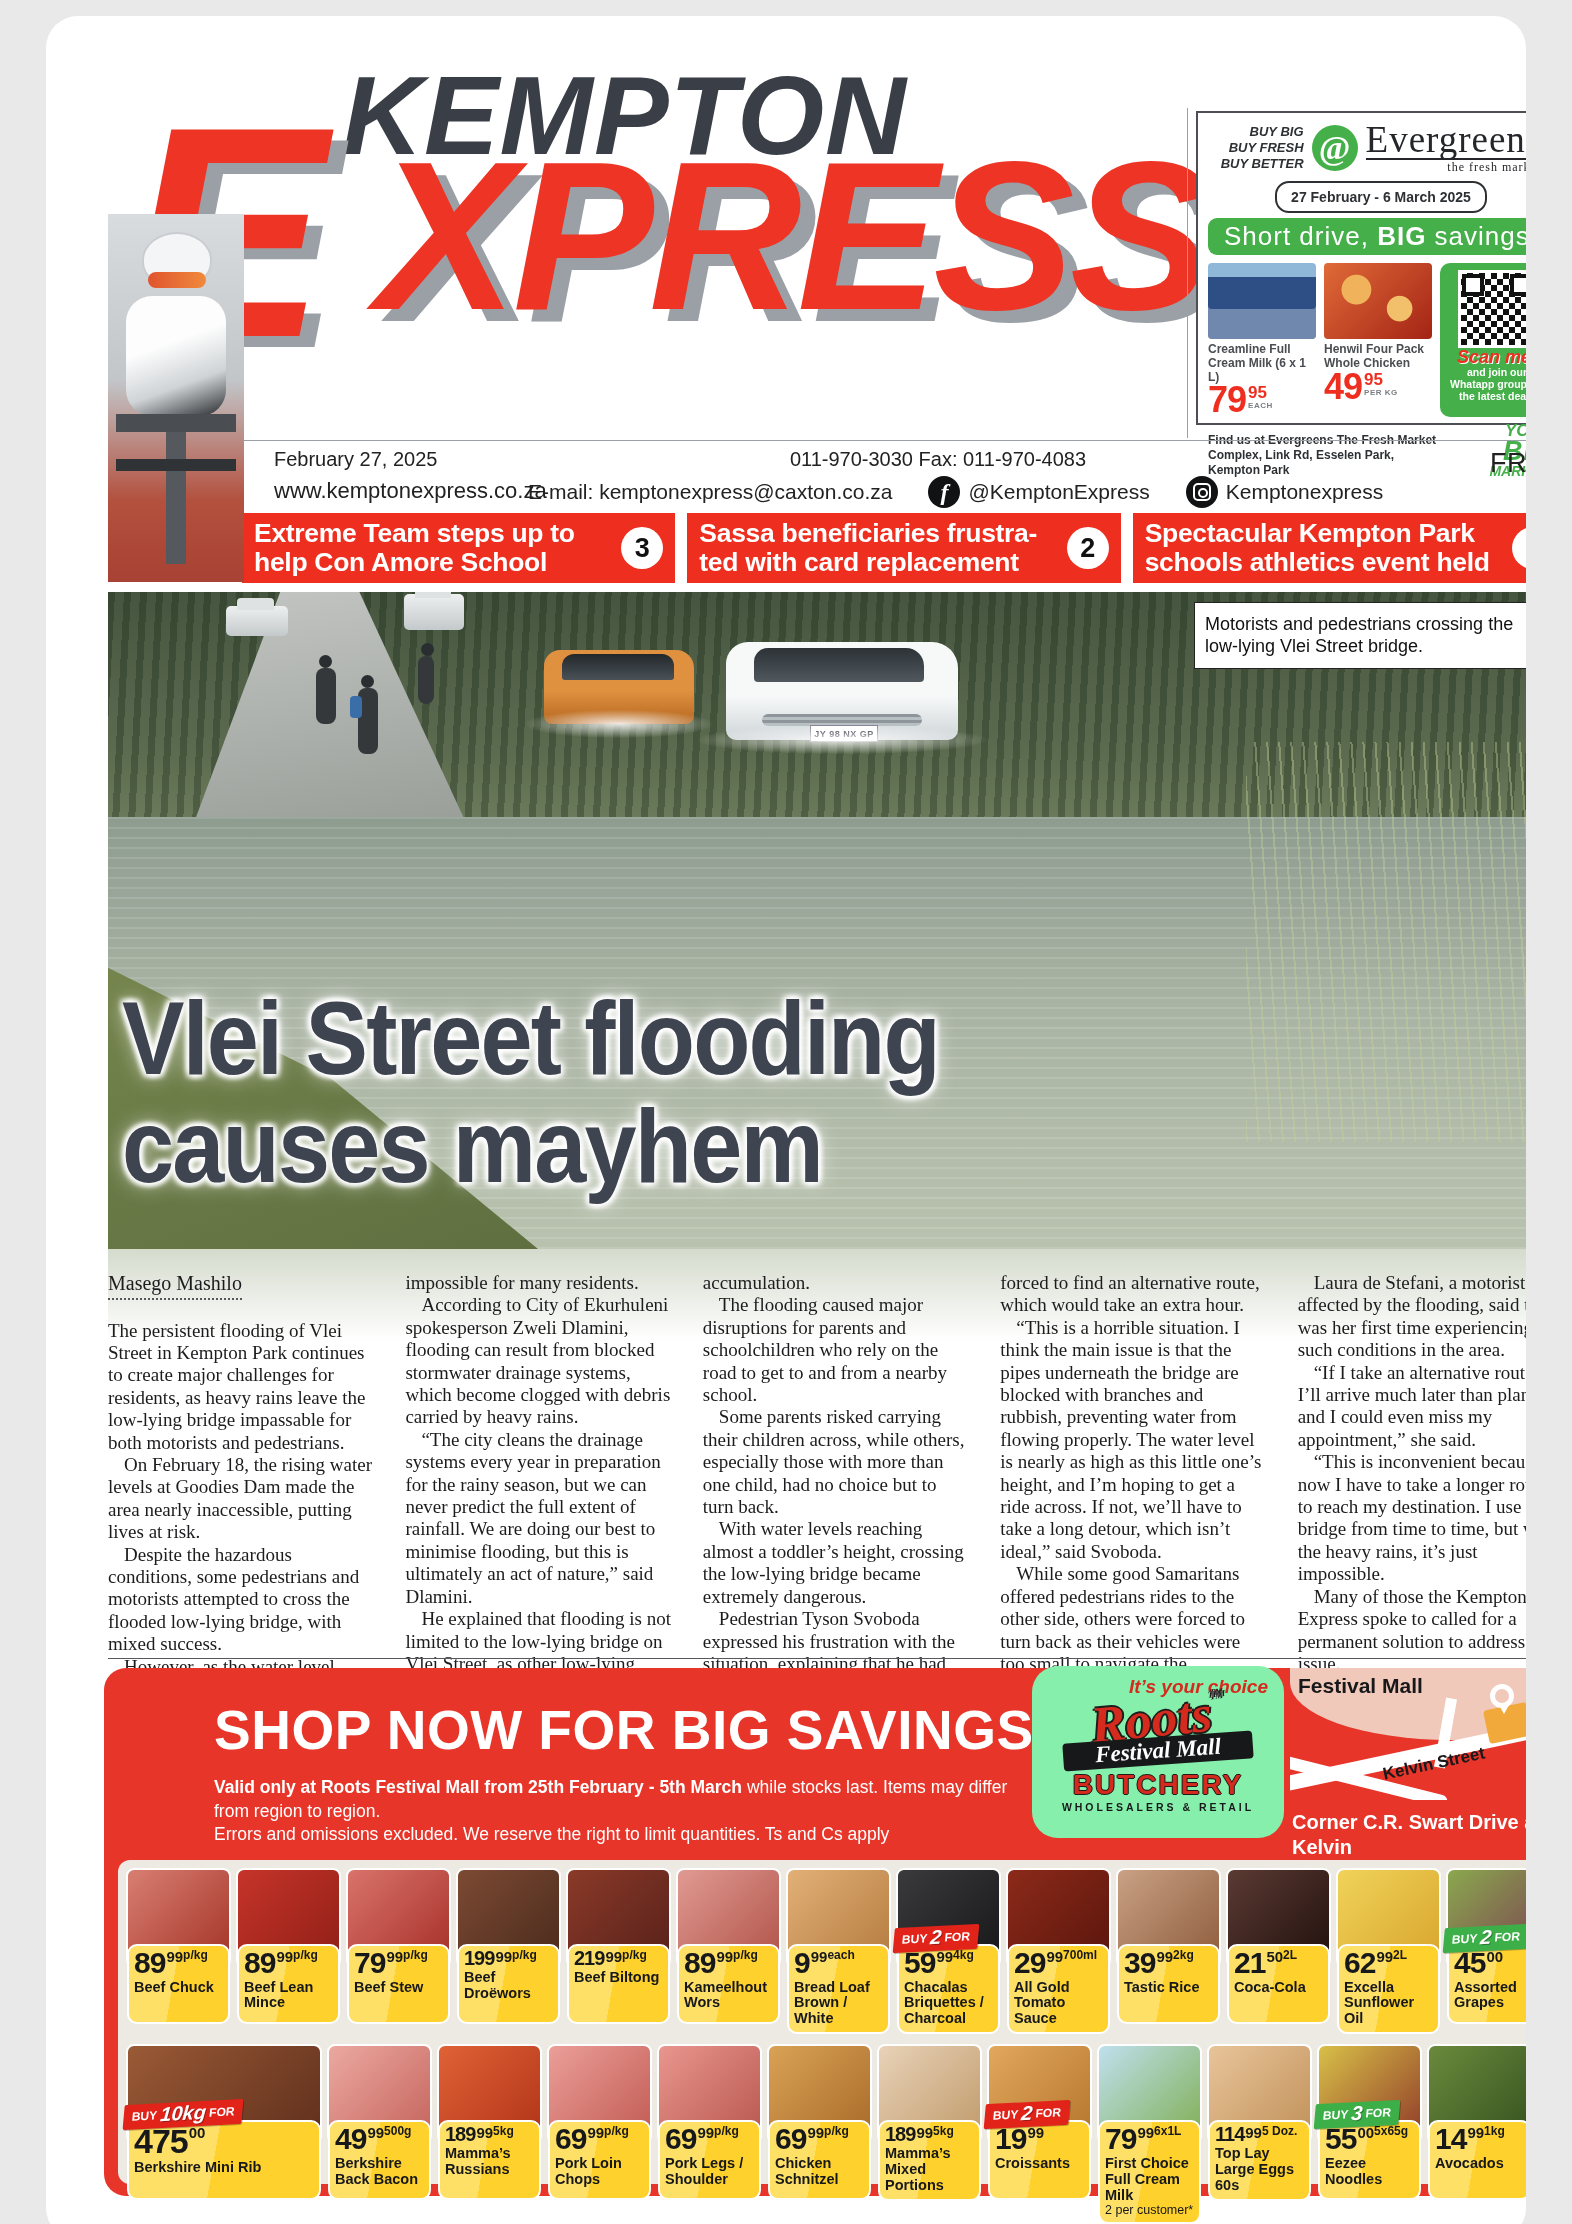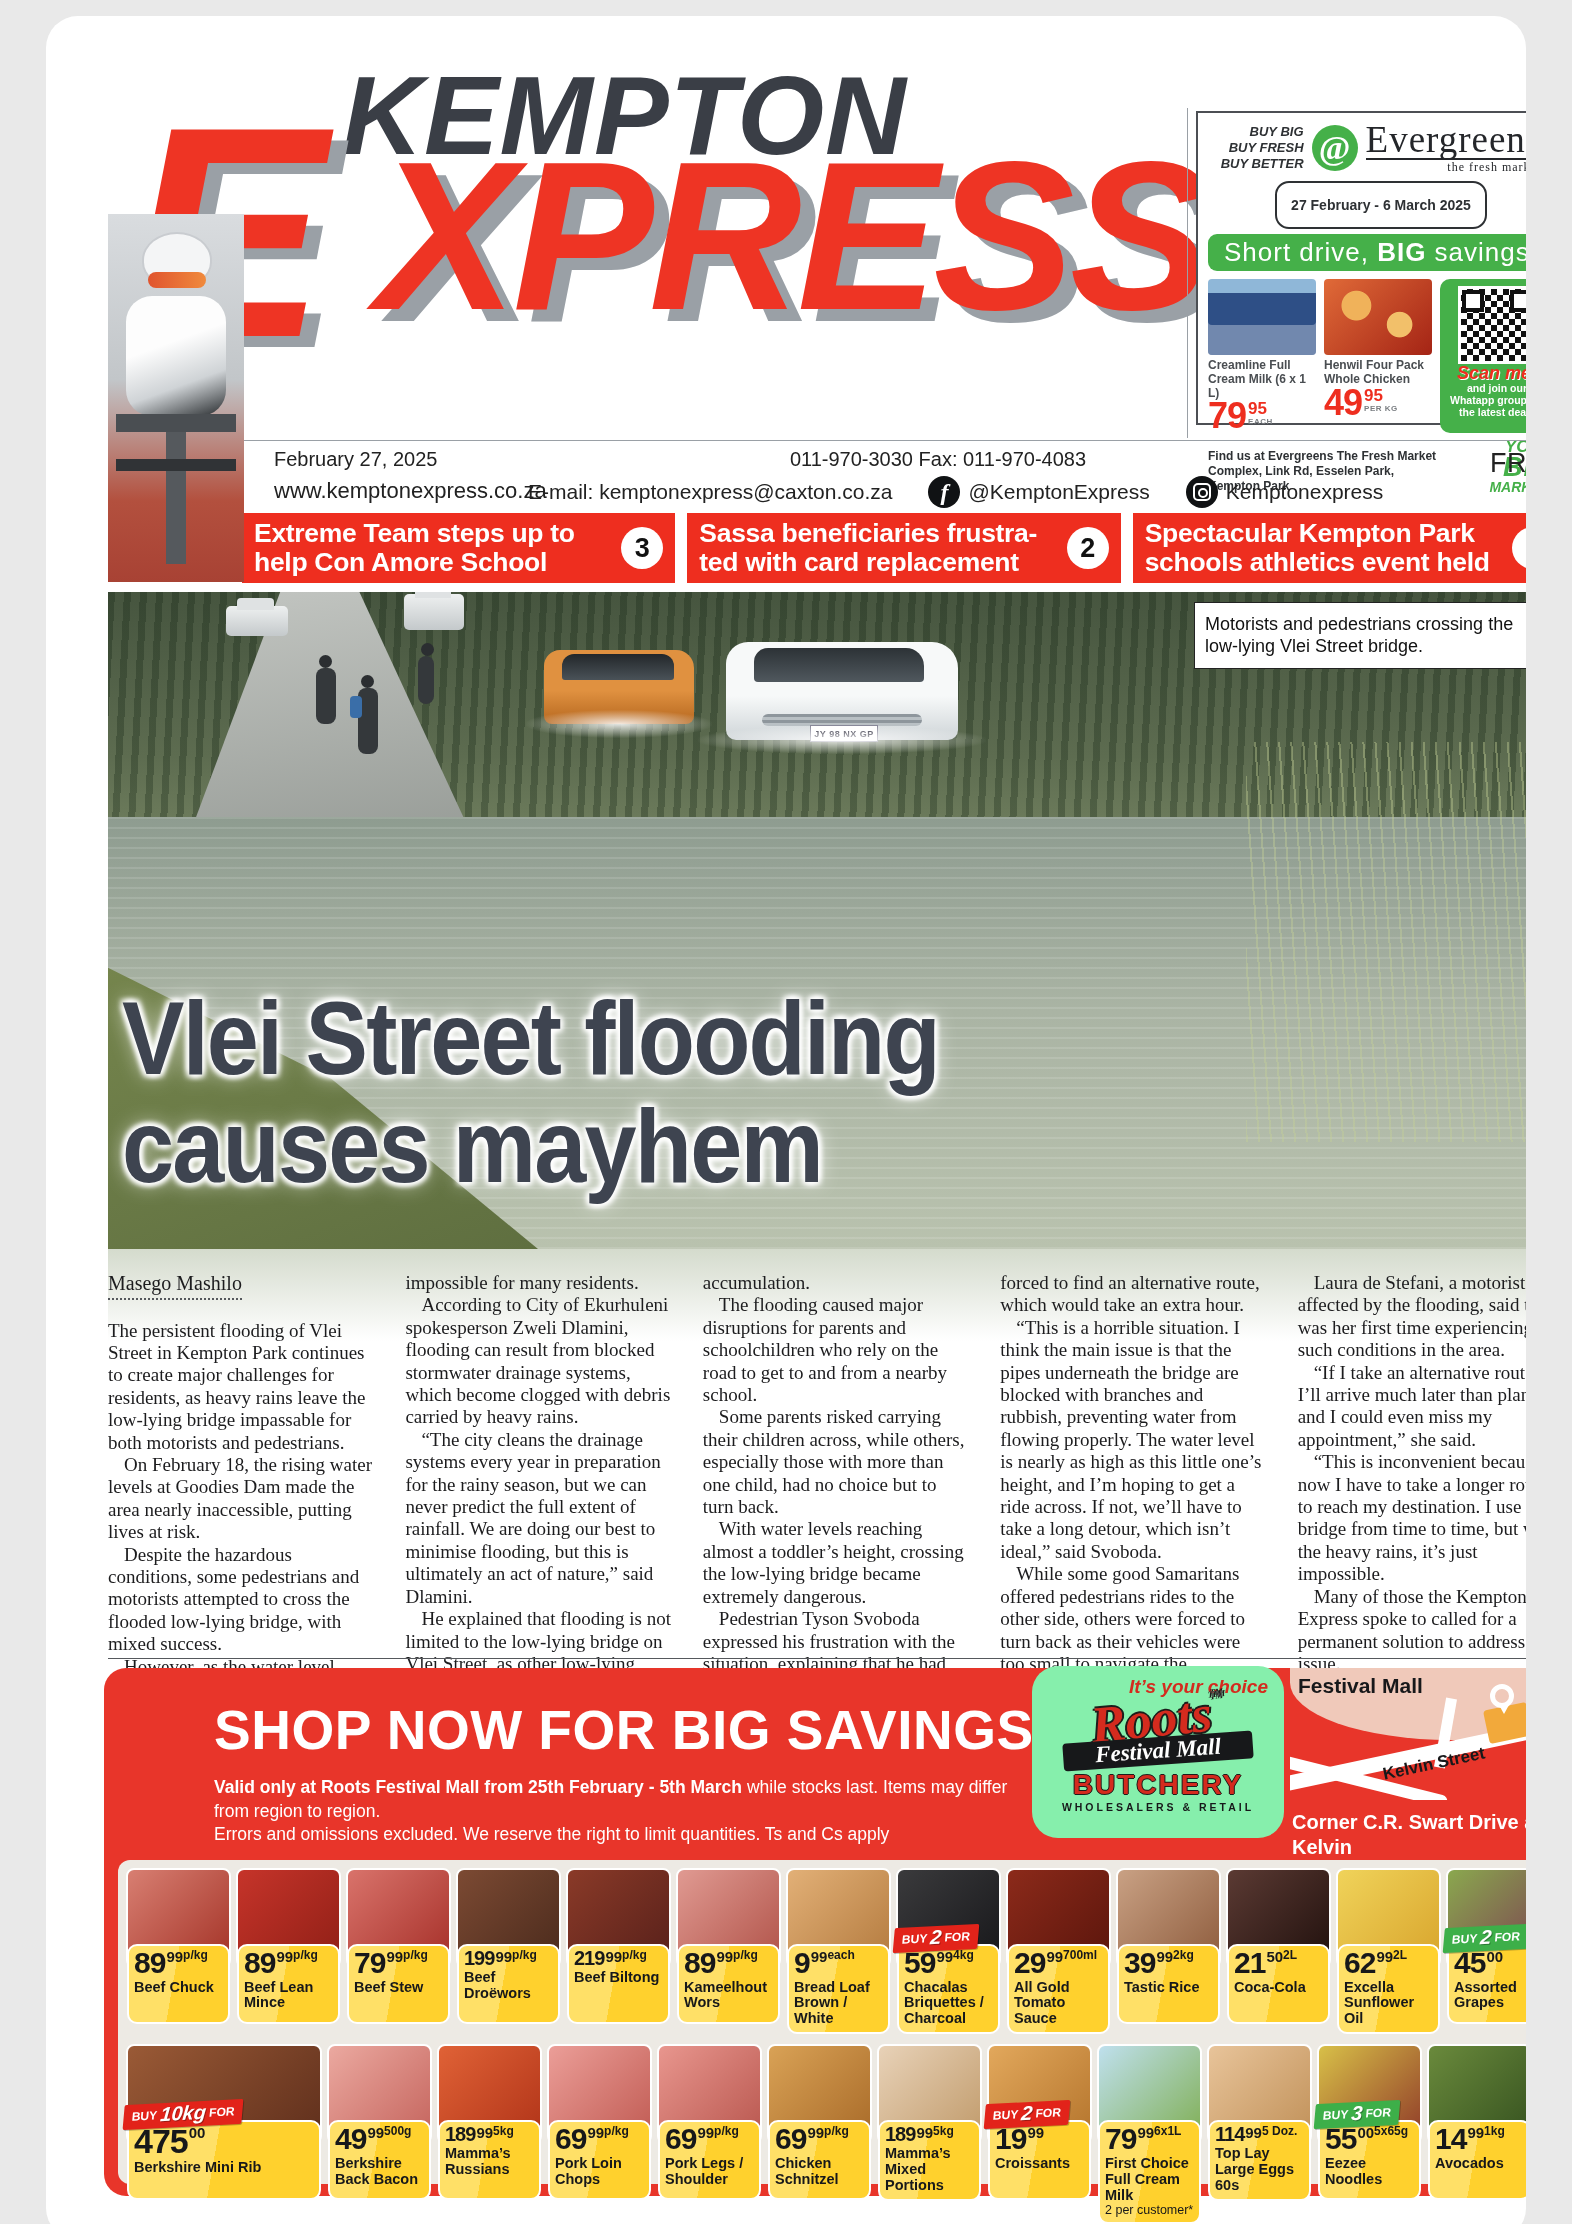--- a/index.html
+++ b/index.html
@@ -29,21 +29,21 @@
   .ev-ad{position:absolute;left:1150px;top:95px;width:370px;height:314px;border:2px solid #4c4f54;
     background:#fff;box-sizing:border-box;padding:8px 10px;font-family:"Liberation Sans",sans-serif;}
   .ev-head{display:flex;align-items:center;justify-content:center;gap:8px;}
   .ev-taglines{font-size:13px;font-weight:800;font-style:italic;color:#2e3134;text-align:right;line-height:1.25;}
   .ev-at{width:46px;height:46px;border-radius:50%;background:#45b049;color:#fff;display:flex;
     align-items:center;justify-content:center;font-size:34px;font-weight:700;font-family:"Liberation Serif",serif;}
   .ev-brand{font-family:"Liberation Serif",serif;font-size:37px;color:#24262a;letter-spacing:1px;
     border-bottom:2px solid #24262a;line-height:1;}
   .ev-brand-sub{font-family:"Liberation Serif",serif;font-size:12px;color:#24262a;text-align:right;letter-spacing:1px;}
   .ev-pill{margin:6px auto 5px;width:max-content;border:2px solid #2e3134;border-radius:14px;
-    padding:14px 14px;font-size:14px;font-weight:700;color:#2e3134;}
+    padding:6px 14px;font-size:14px;font-weight:700;color:#2e3134;}
   .ev-banner{background:#45b049;border-radius:9px;color:#fff;text-align:center;font-size:26px;
     padding:3px 0;letter-spacing:1px;}
   .ev-banner b{font-weight:800;}
   .ev-products{display:flex;gap:8px;margin-top:8px;}
   .ev-prod{width:108px;}
   .ev-img{height:76px;border-radius:4px;}
   .ev-img-milk{background:linear-gradient(180deg,#8fb7d8 0 18%,#2e4f86 18% 100%);
     box-shadow:inset 0 -30px 0 rgba(238,243,248,.35);}
   .ev-img-chicken{background:radial-gradient(circle at 30% 35%,#f0b25a 0 16%,transparent 17%),
     radial-gradient(circle at 70% 60%,#f2c06a 0 14%,transparent 15%),

